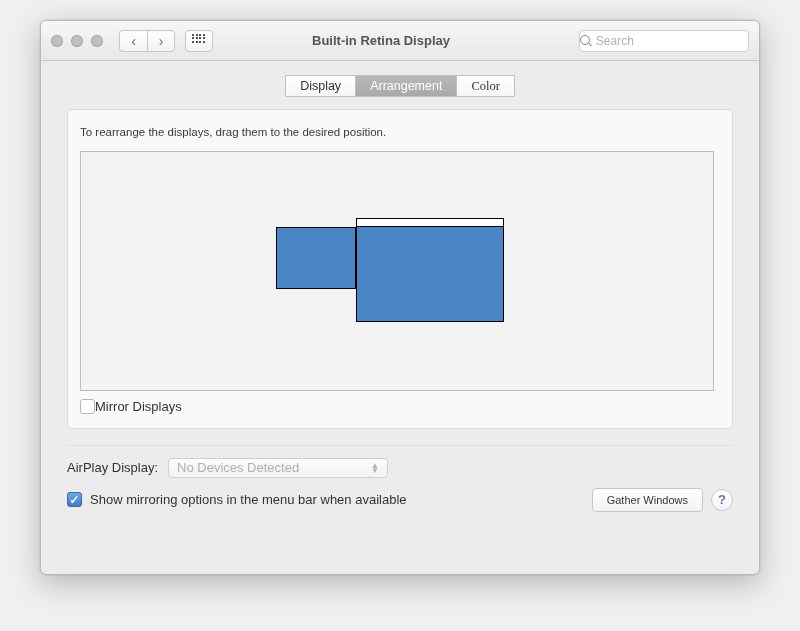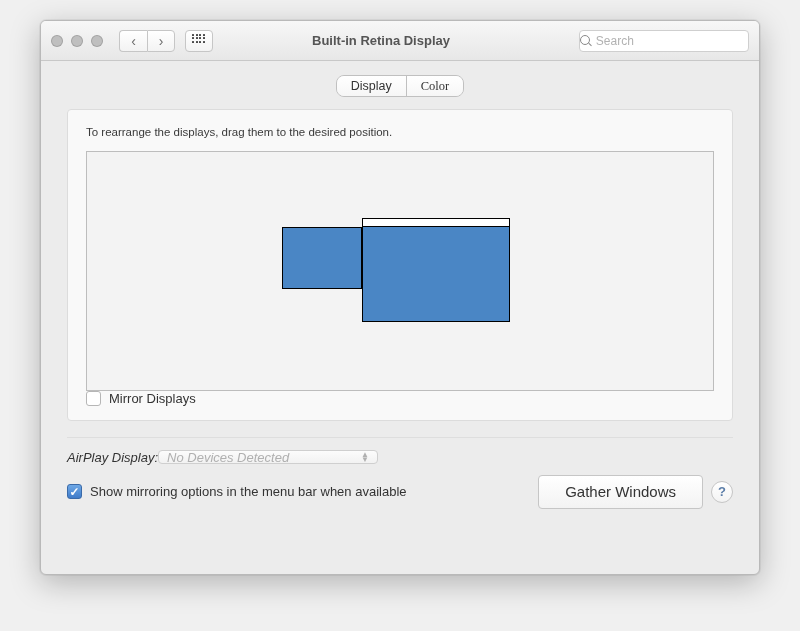--- a/index.html
+++ b/index.html
@@ -116,42 +116,42 @@
     flex-direction: column;
     padding: 14px 24px 16px 24px;
   }
   .segrow {
     display: flex; justify-content: center;
     margin-bottom: 12px;
   }
   .segmented {
     display: flex;
     border: 1px solid #c0c0c0;
-    border-radius: 8px;
+    border-radius: 1px;
     overflow: hidden;
   }
   .seg {
     height: 20px;
     padding: 0 14px;
     font-size: 12.5px;
     display: flex; align-items: center; justify-content: center;
     background: linear-gradient(#ffffff,#f6f6f6);
     color: #333;
     border-right: 1px solid #c0c0c0;
   }
   .seg:last-child { border-right: none; font-family: Liberation Serif, serif; }
   .seg.active {
     background: linear-gradient(#b8b8b8,#a9a9a9);
     color: #fff;
   }
   .group {
     border: 1px solid #dcdcdc;
     border-radius: 4px;
     background: #f9f9f9;
-    padding: 14px 18px 14px 18px;
+    padding: 14px 18px 14px 12px;
     margin: 0 2px;
   }
   .instructions {
     font-size: 11.5px;
     line-height: 1.45;
     color: #3a3a3a;
     margin-bottom: 10px;
   }
   .arrange-well {
     width: 100%;
@@ -175,21 +175,22 @@
   }
   .menubar {
     position: absolute;
     left: 275px; top: 66px;
     width: 148px; height: 8px;
     background: #fff;
     border: 1px solid #000;
     border-bottom: none;
   }
   .mirror-row {
-    display: flex; align-items: center; gap: 8px;
+    display: flex; align-items: center; gap: 0;
+    margin-top: 8px;
   }
   .cb {
     width: 15px; height: 15px;
     background: #fff;
     border: 1px solid #b6b6b6;
     border-radius: 3px;
     display: inline-flex; align-items: center; justify-content: center;
     font-size: 11px; color: #555;
   }
   .cb.checked {
@@ -202,55 +203,54 @@
     font-size: 12px;
     line-height: 1;
     font-weight: 700;
   }
   .sep {
     height: 1px;
     background: #dedede;
     margin: 16px 2px 12px 2px;
   }
   .controls-row {
-    display: flex; align-items: center; 
+    display: flex; align-items: center; gap: 10px;
     margin: 0 2px;
-    font-style: italic;
   }
   .label { font-size: 13px; color: #333; }
   .popup {
     flex: 0 0 auto;
     width: 220px;
-    height: 14px;
+    height: 20px;
     background: linear-gradient(#fcfcfc,#f2f2f2);
     border: 1px solid #cfcfcf;
     border-radius: 4px;
     display: flex; align-items: center;
     padding: 0 8px;
     color: #b0b0b0;
     font-size: 13px;
     justify-content: space-between;
   }
   .popup-arrows {
     display: flex; flex-direction: column; line-height: 5px;
     font-size: 8px; color: #b0b0b0;
   }
   .bottom-row {
     display: flex; align-items: center; gap: 8px;
     margin: 10px 2px 0 2px;
     justify-content: center;
   }
   .spacer { flex: 1; }
   .btn {
-    height: 34px;
-    padding: 0 26px;
+    height: 24px;
+    padding: 0 14px;
     background: linear-gradient(#ffffff,#f3f3f3);
     border: 1px solid #c6c6c6;
     border-radius: 4px;
-    font-size: 15px;
+    font-size: 11px;
     color: #333;
     display: flex; align-items: center; justify-content: center;
   }
   .help {
     width: 22px; height: 22px;
     border-radius: 50%;
     background: linear-gradient(#ffffff,#f3f3f3);
     border: 1px solid #c6c6c6;
     color: #5b7da8;
     font-weight: 600;
@@ -298,20 +298,21 @@
       <span class="mag"></span>
       <input type="text" placeholder="Search" style="">
     </div>
   </div>
 
   <div class="content">
 
     <div class="segrow">
       <div class="segmented">
         <div class="seg">Display</div>
+        <div class="seg active">Arrangement</div>
         <div class="seg">Color</div>
       </div>
     </div>
 
     <div class="group">
       <div class="instructions">
         <div>To rearrange the displays, drag them to the desired position.</div>
       </div>
       <div class="arrange-well">
         <div class="display-box display-a"></div>

